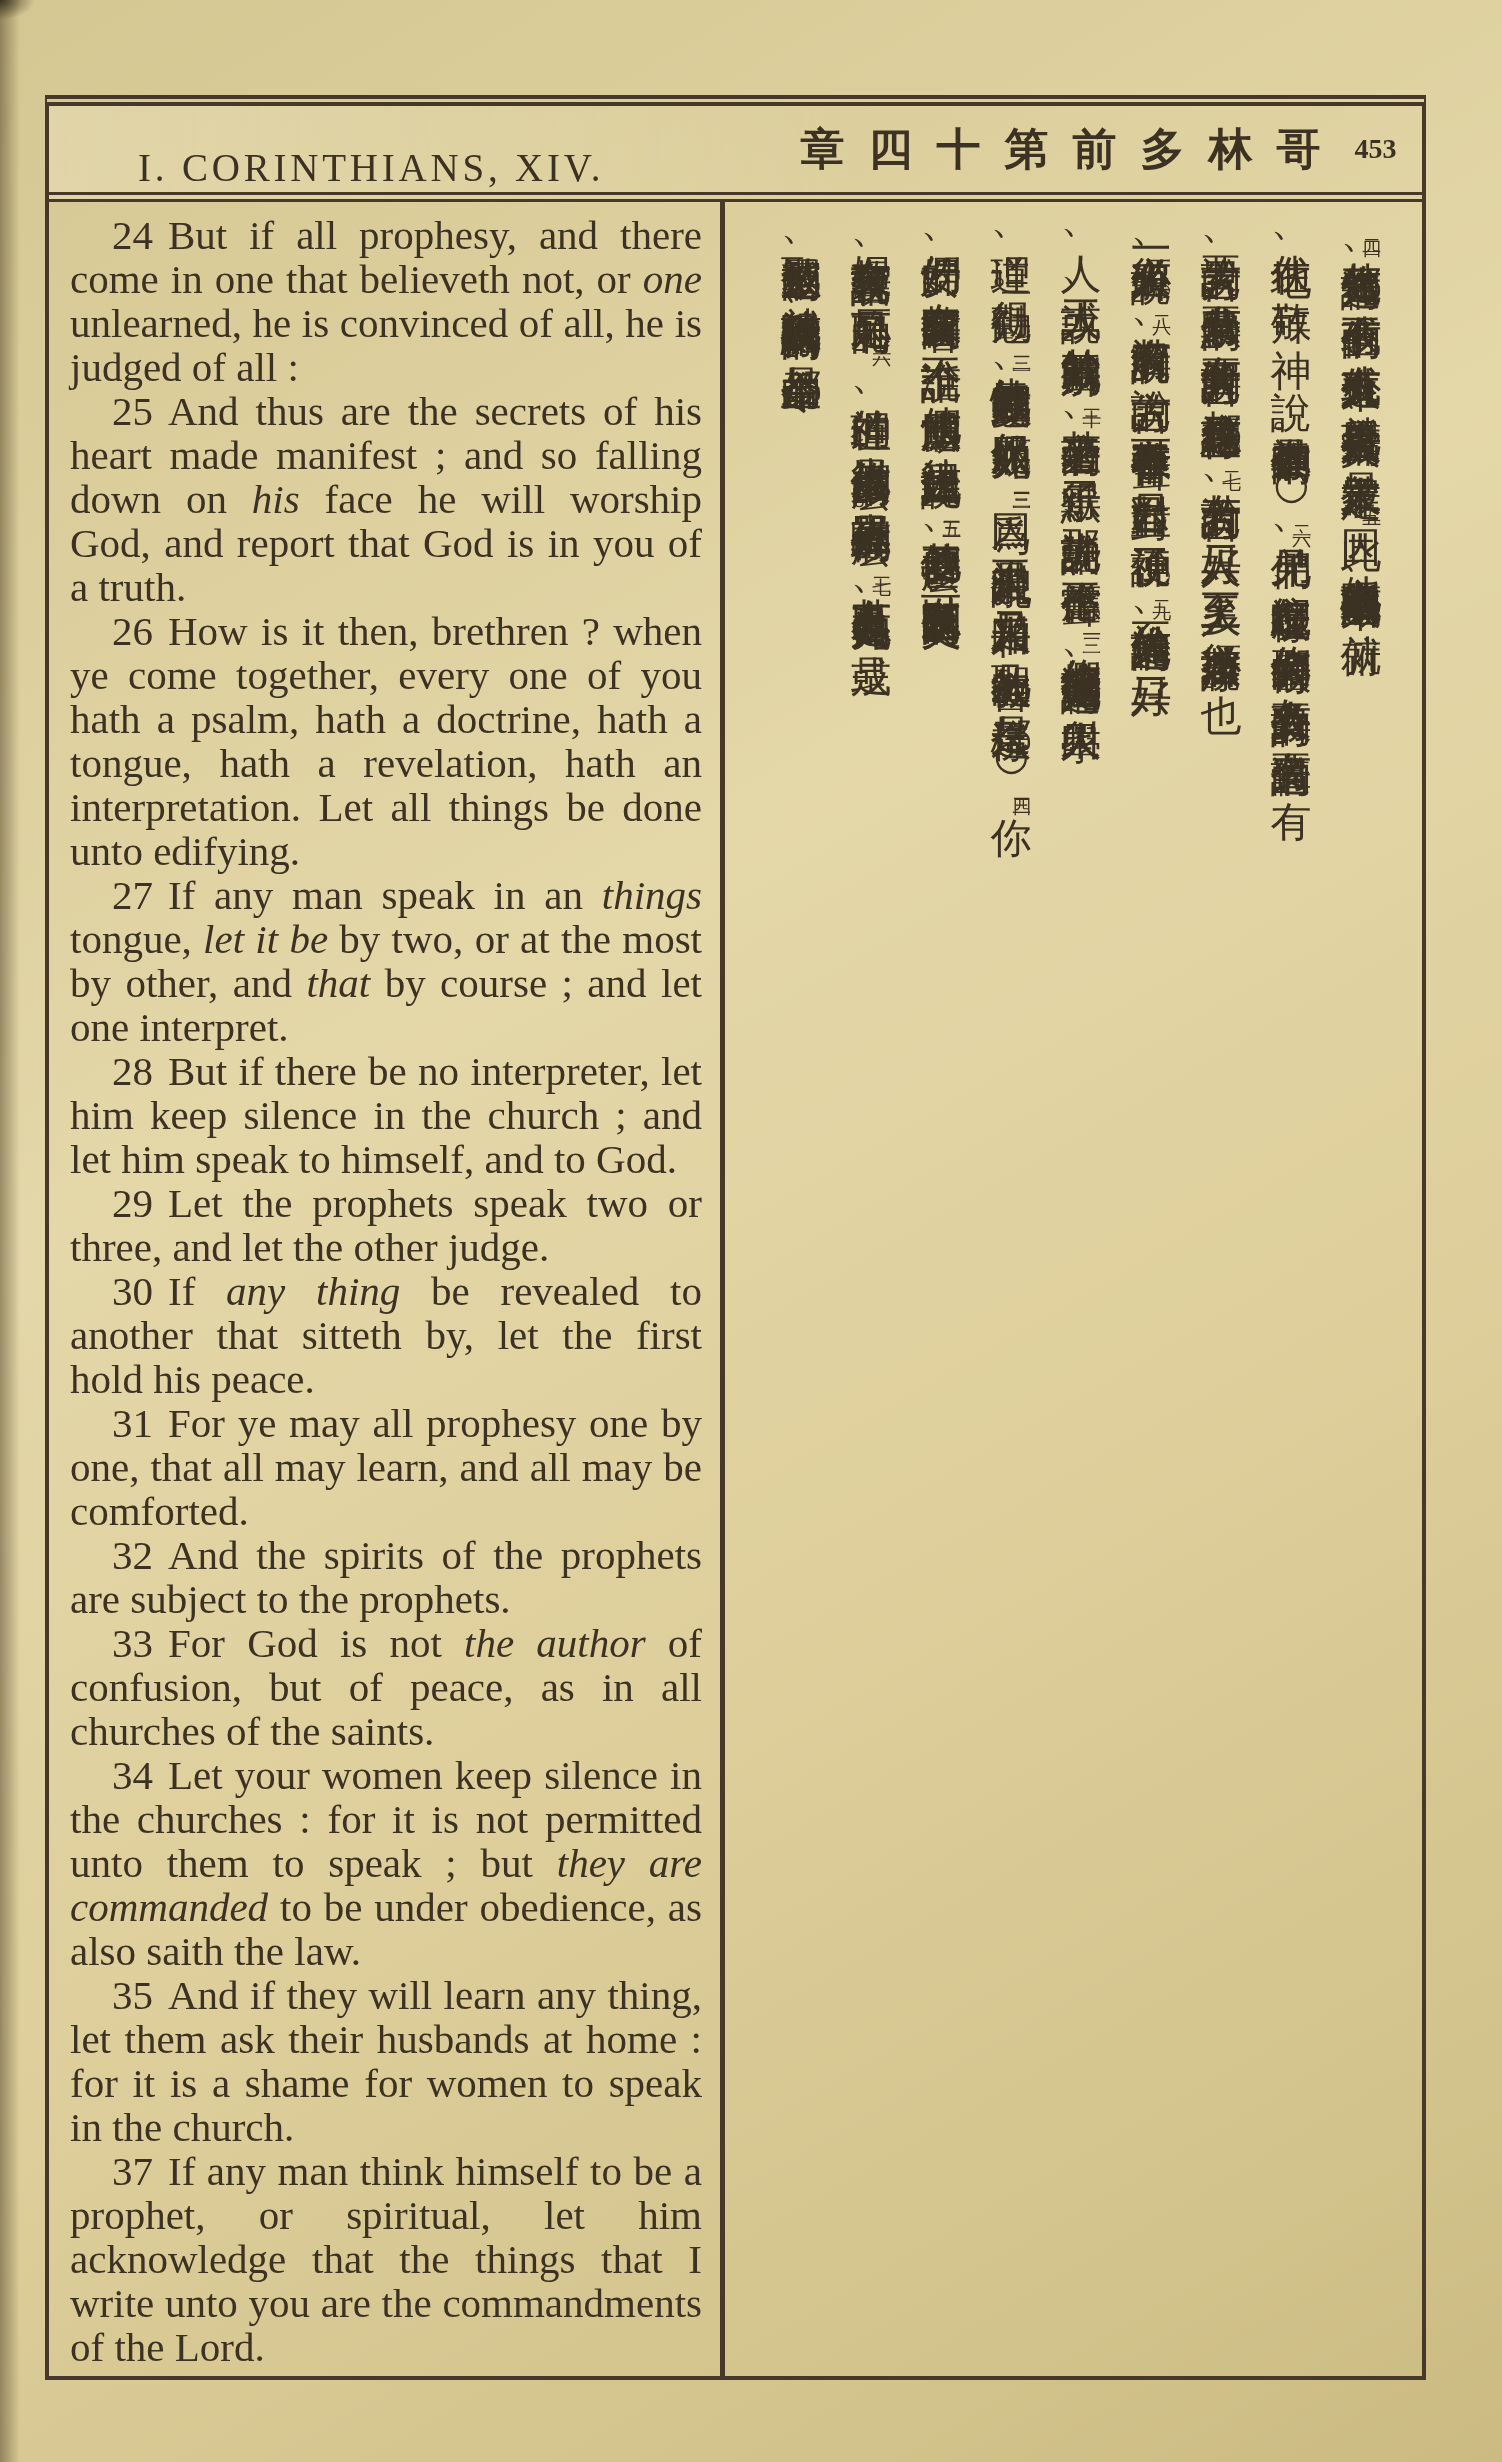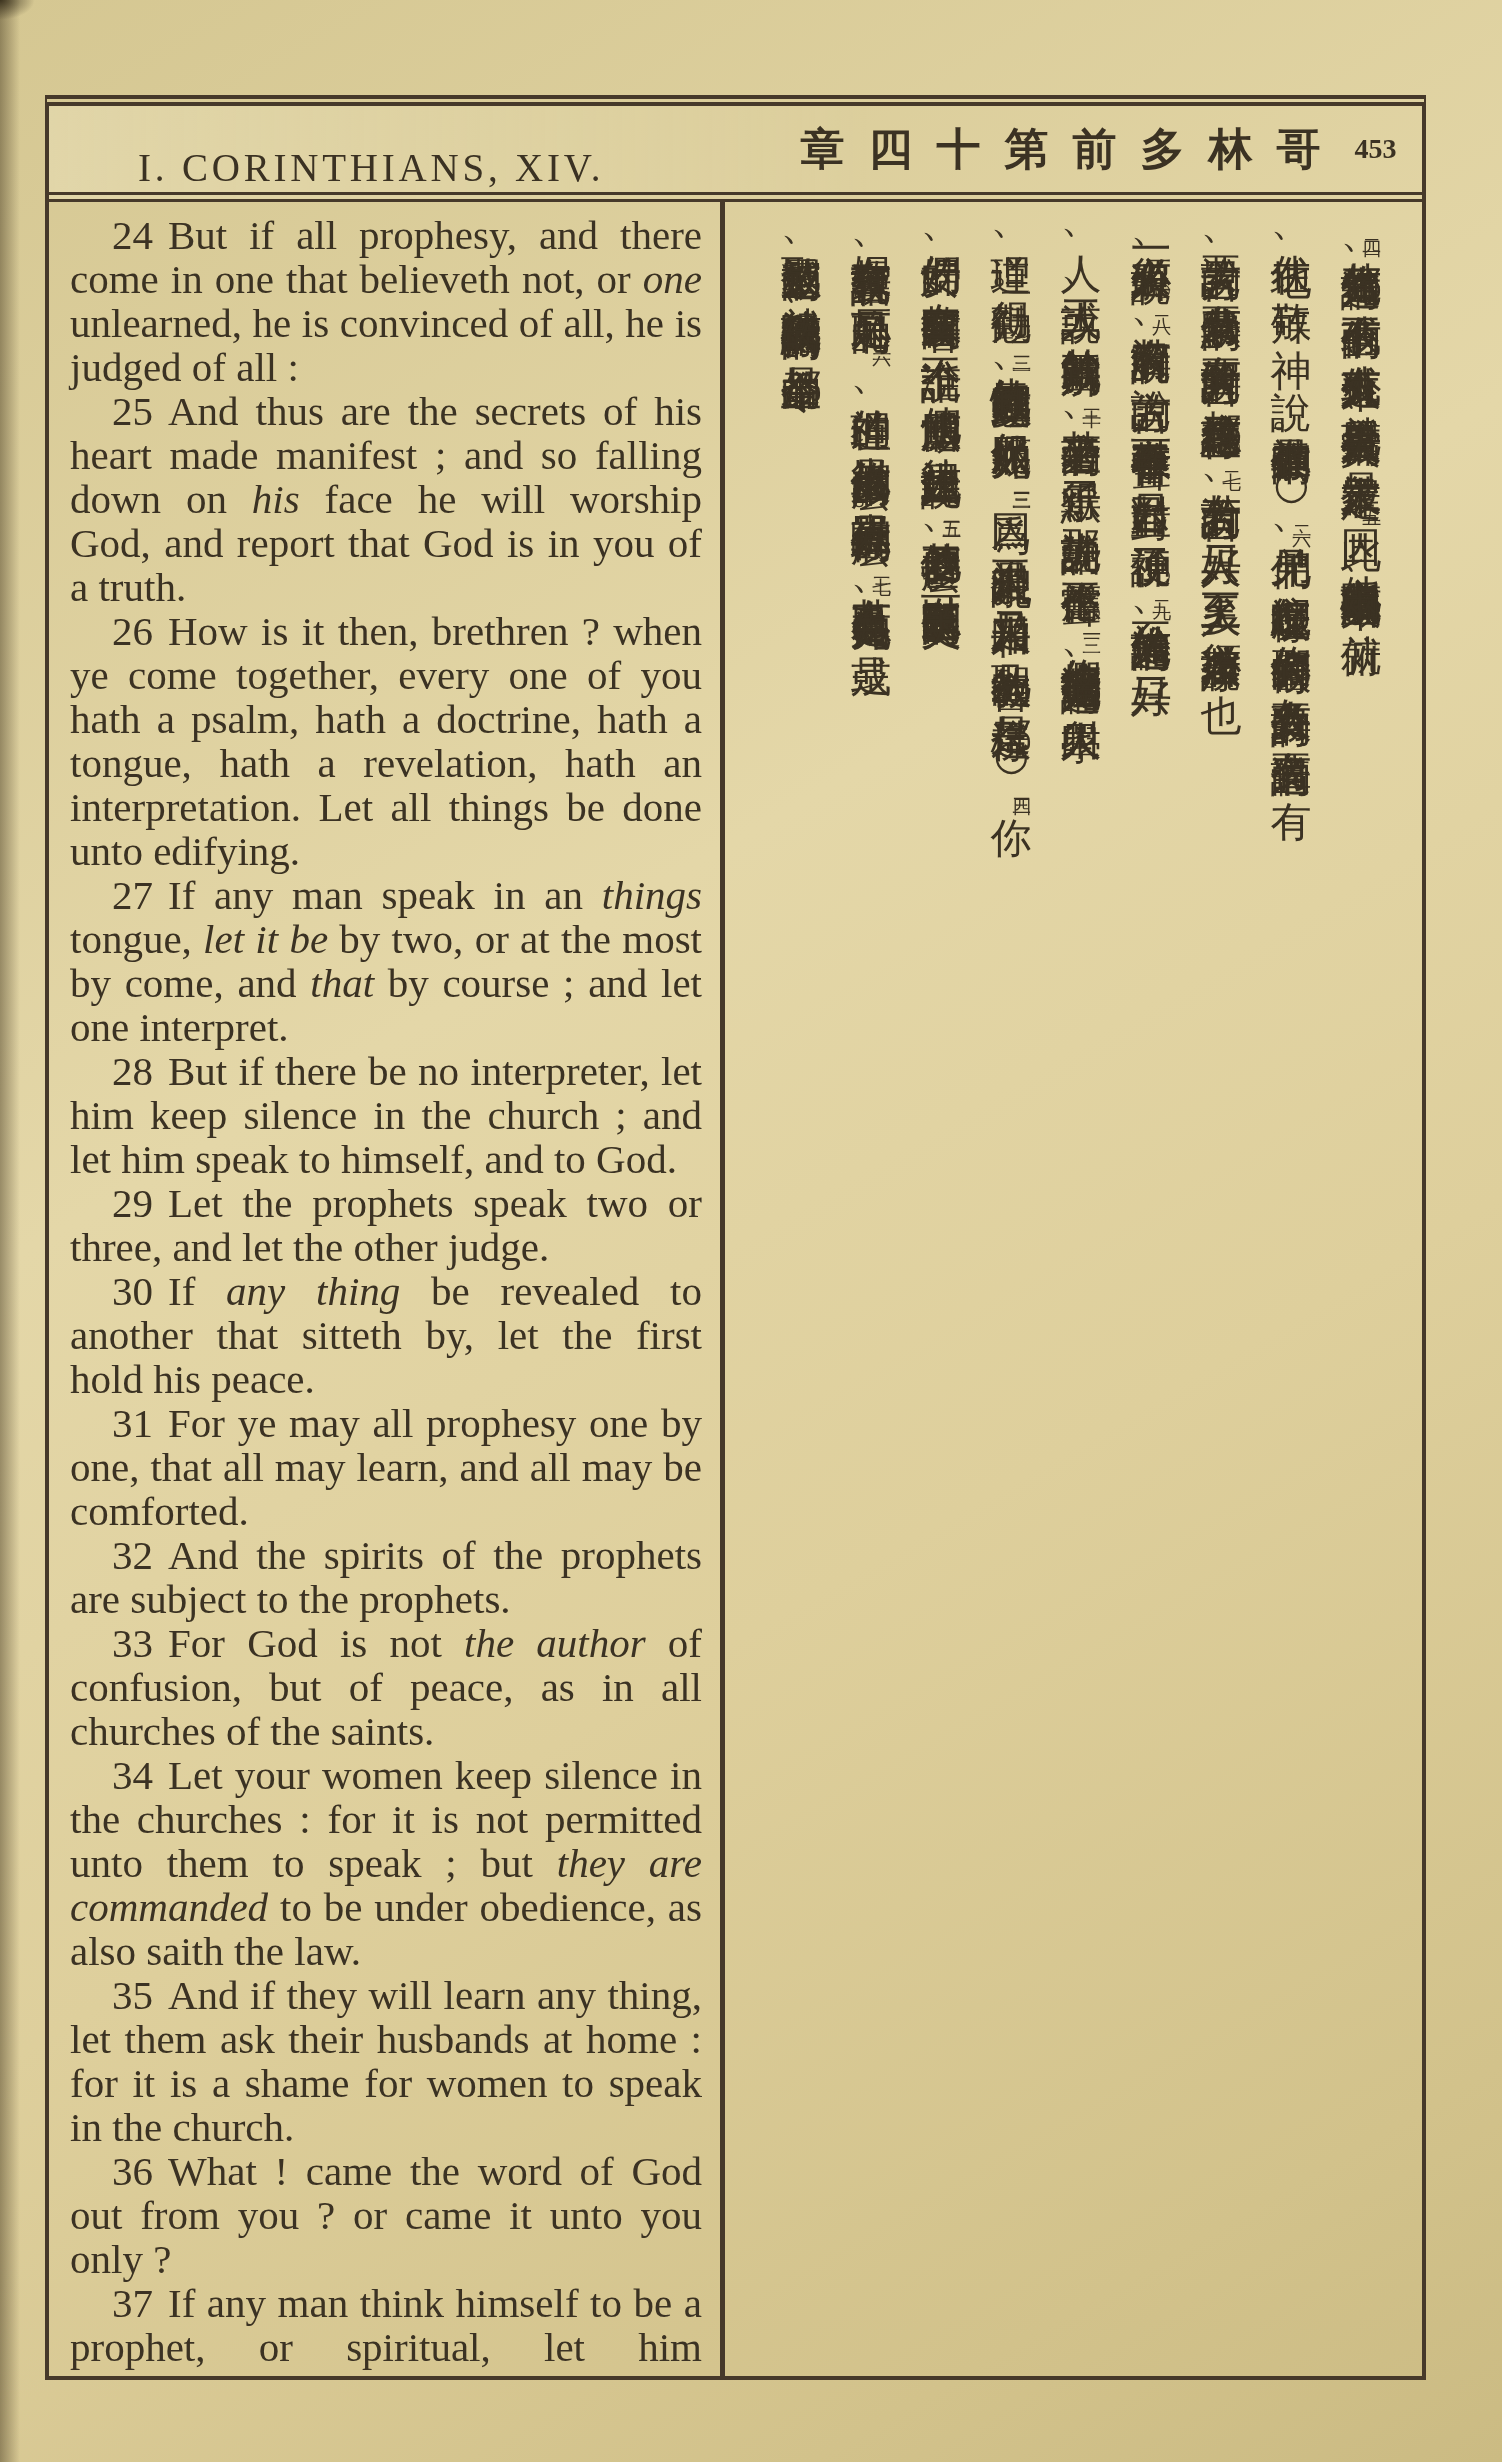--- a/index.html
+++ b/index.html
@@ -77,30 +77,29 @@
     <div class="header-zh-wrap">
       <div class="title-zh">章四十第前多林哥</div>
       <div class="pagenum">453</div>
     </div>
   </div>
   <div class="content-row">
     <div class="eng-col">
         <p class="verse"><span class="vnum">24</span><span>But if all prophesy, and there come in one that believeth not, or </span><i>one</i><span> unlearned, he is convinced of all, he is judged of all :</span></p>
         <p class="verse"><span class="vnum">25</span><span>And thus are the secrets of his heart made manifest ; and so falling down on </span><i>his</i><span> face he will worship God, and report that God is in you of a truth.</span></p>
         <p class="verse"><span class="vnum">26</span><span>How is it then, brethren ? when ye come together, every one of you hath a psalm, hath a doctrine, hath a tongue, hath a revelation, hath an interpretation. Let all things be done unto edifying.</span></p>
-        <p class="verse"><span class="vnum">27</span><span>If any man speak in an </span><i>things</i><span> tongue, </span><i>let it be</i><span> by two, or at the most by come, and </span><i>that</i><span> by course ; and let one interpret.</span></p>
+        <p class="verse"><span class="vnum">27</span><span>If any man speak in an </span><i>things</i><span> tongue, </span><i>let it be</i><span> by two, or at the most by other, and </span><i>that</i><span> by course ; and let one interpret.</span></p>
         <p class="verse"><span class="vnum">28</span><span>But if there be no interpreter, let him keep silence in the church ; and let him speak to himself, and to God.</span></p>
         <p class="verse"><span class="vnum">29</span><span>Let the prophets speak two or three, and let the other judge.</span></p>
         <p class="verse"><span class="vnum">30</span><span>If </span><i>any thing</i><span> be revealed to another that sitteth by, let the first hold his peace.</span></p>
         <p class="verse"><span class="vnum">31</span><span>For ye may all prophesy one by one, that all may learn, and all may be comforted.</span></p>
         <p class="verse"><span class="vnum">32</span><span>And the spirits of the prophets are subject to the prophets.</span></p>
         <p class="verse"><span class="vnum">33</span><span>For God is not </span><i>the author</i><span> of confusion, but of peace, as in all churches of the saints.</span></p>
         <p class="verse"><span class="vnum">34</span><span>Let your women keep silence in the churches : for it is not permitted unto them to speak ; but </span><i>they are commanded</i><span> to be under obedience, as also saith the law.</span></p>
         <p class="verse"><span class="vnum">35</span><span>And if they will learn any thing, let them ask their husbands at home : for it is a shame for women to speak in the church.</span></p>
-        <p class="verse"><span class="vnum">36</span><span>What ! came the word of God out from you ? or came it unto you only ?</span></p>
         <p class="verse"><span class="vnum">37</span><span>If any man think himself to be a prophet, or spiritual, let him acknowledge that the things that I write unto you are the commandments of the Lord.</span></p>
       </div>
     <div class="divider"></div>
     <div class="zh-col">
         <div class="ccol"><span class="vm">二四</span><span>若都作先知講道、或有不信的、或有外人進來、就覺著是被衆人責備、是被衆人定罪、</span><span class="vm">二五</span><span>因此、他心內隱藏的事顯現出來、就俯</span></div>
         <div class="ccol"><span>伏在地、敬拜　神、說　神真是在你們中間了。○</span><span class="vm">二六</span><span>弟兄們、這卻怎麼樣呢、你們聚會的時候、各人有要歌詩的、有要講道的、有</span></div>
         <div class="ccol"><span>要說方言的、有要傳默示的、有要解說方言的。都應該爲建立德行。</span><span class="vm">○二七</span><span>若有說方言的、只好二人、至多三人、必須按著次序說、也</span></div>
         <div class="ccol"><span>必須有一人解說、</span><span class="vm">○二八</span><span>若沒有解說的、說方言的、寧可在教會中不作聲、只對自己並對　神說便了、</span><span class="vm">○二九</span><span>至於作先知講道的、只好二</span></div>
         <div class="ccol"><span>人、或三人說、其餘的就當辨別、</span><span class="vm">○三十</span><span>若旁邊坐著的、得了默示、那先說話的、應當不作聲。</span><span class="vm">○三一</span><span>你們按次第都能作先知講道、叫衆人學</span></div>
         <div class="ccol"><span>道理、得勸勉。</span><span class="vm">○三二</span><span>先知的性靈雖受感動、仍然順服先知。</span><span class="vm">○三三</span><span>因爲　神不是叫人混亂、乃是叫人和平、凡聖徒的教會、都是這樣。○</span><span class="vm">三四</span><span>你</span></div>

